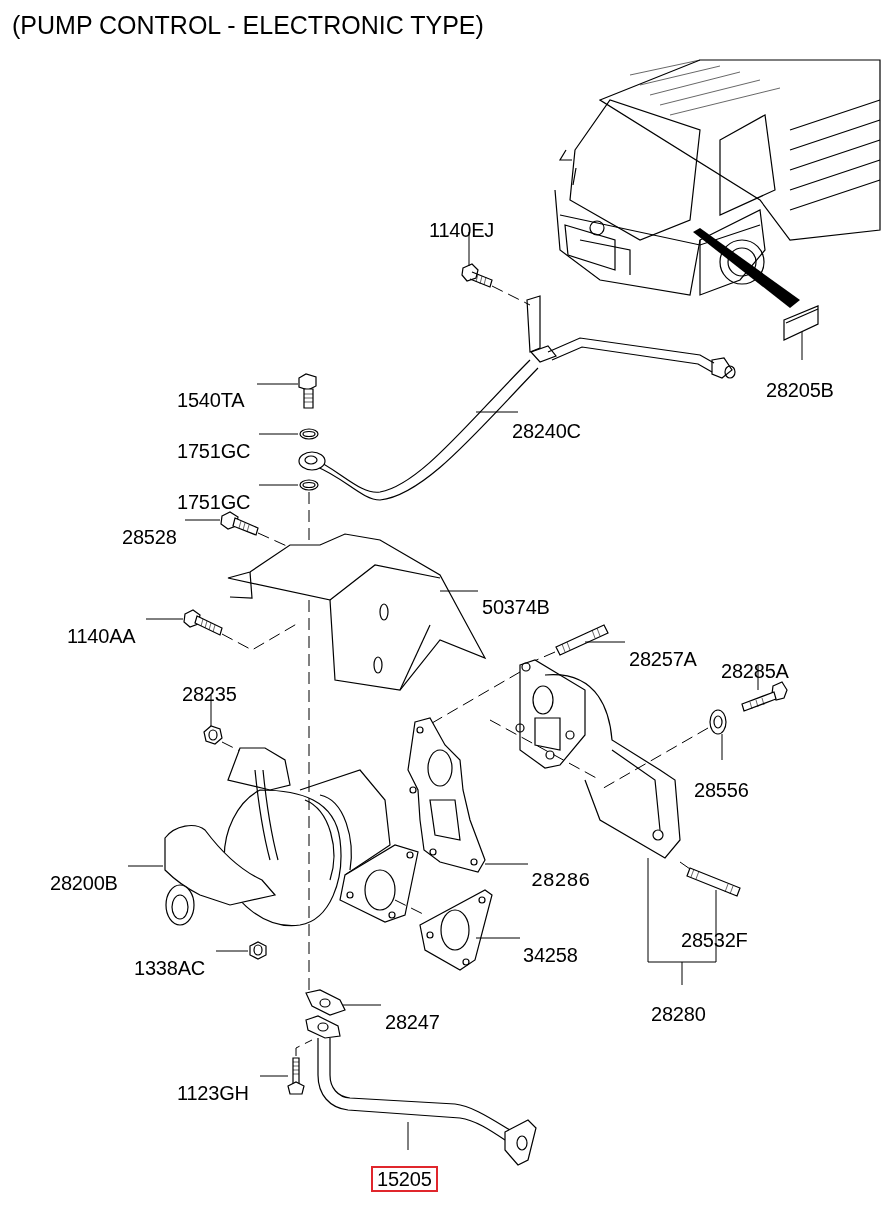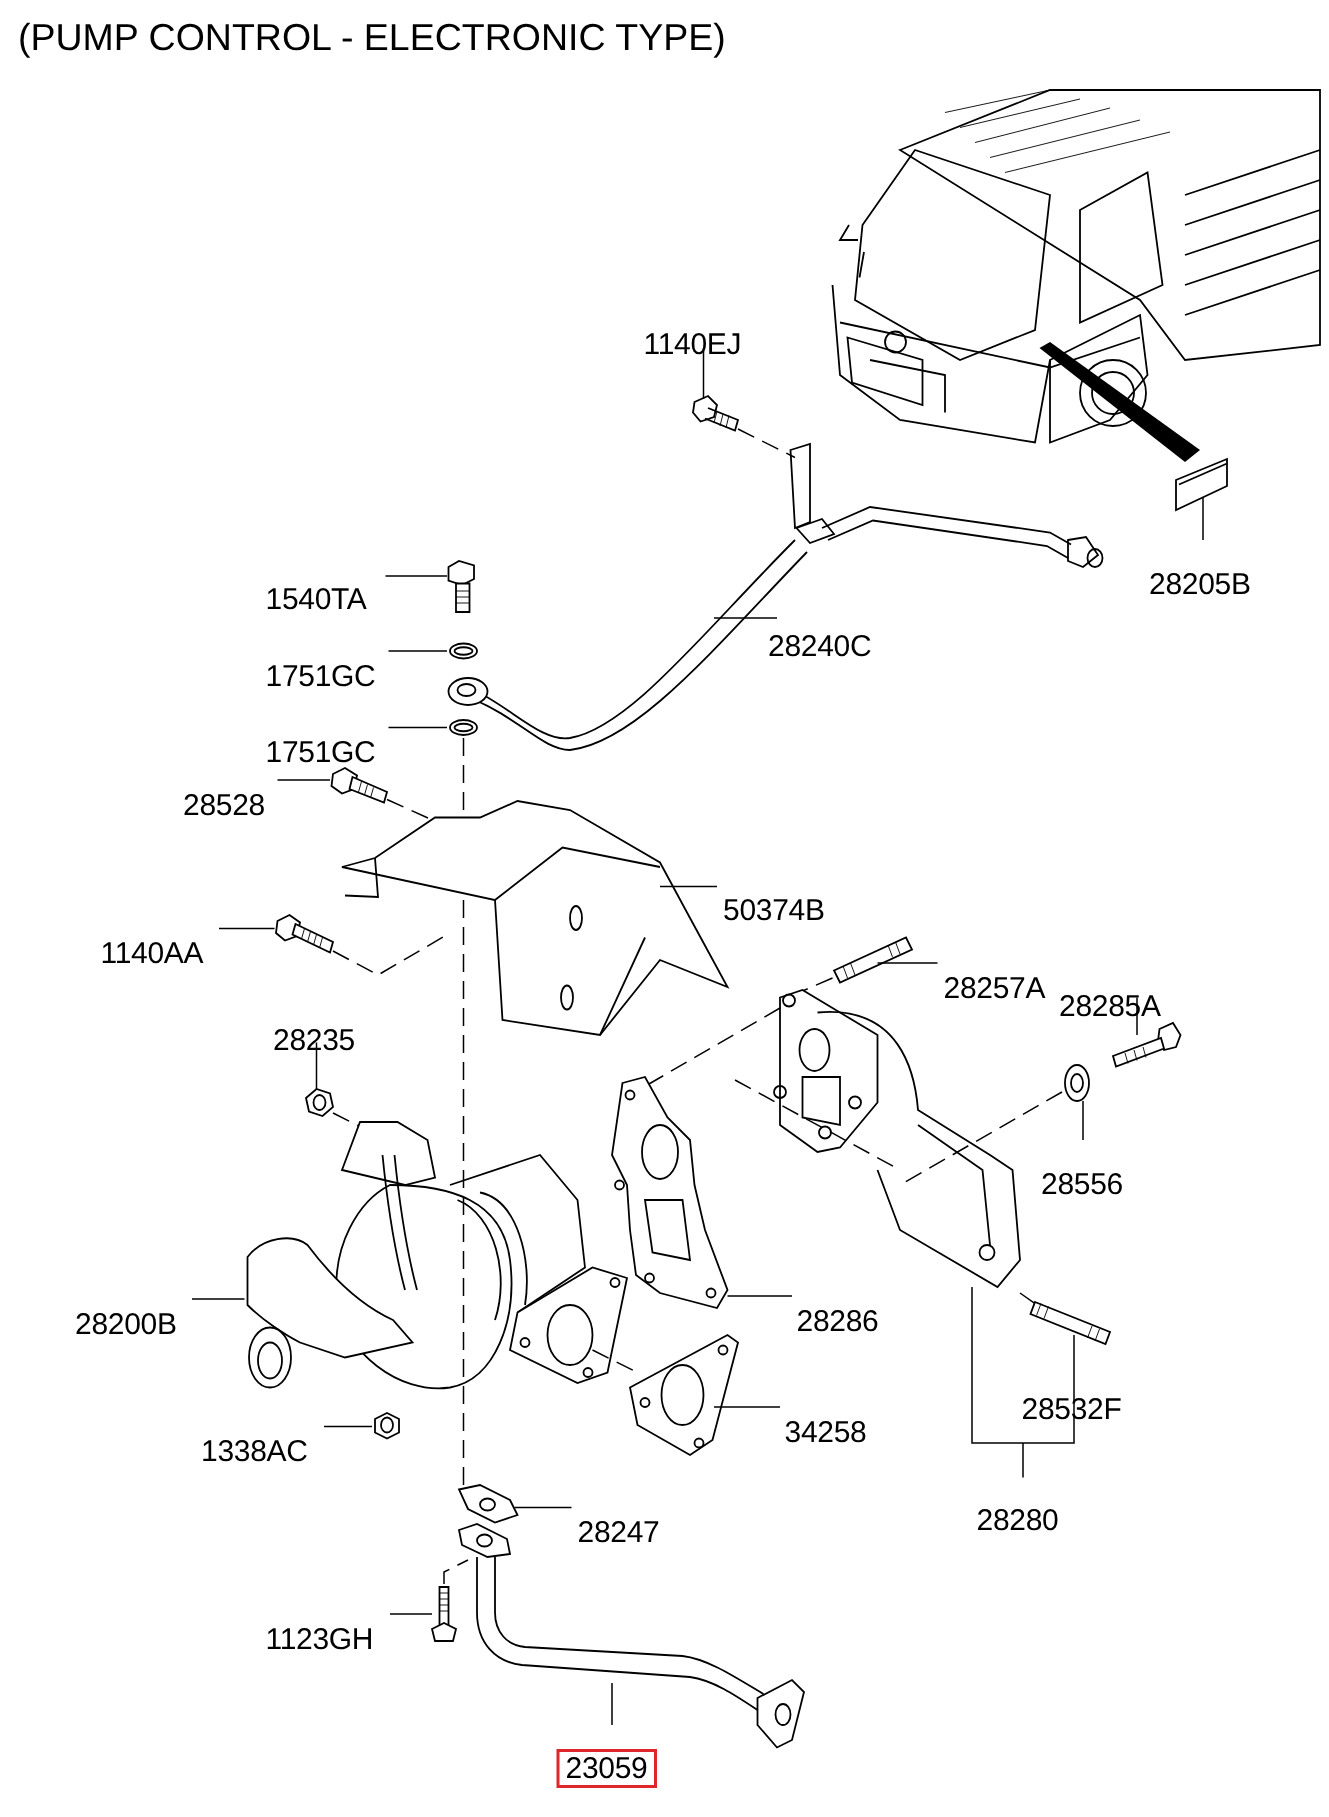--- a/index.html
+++ b/index.html
@@ -235,24 +235,24 @@
 <div class="lbl" style="left:429px;top:203px;">1140EJ</div>
 <div class="lbl" style="left:766px;top:363px;">28205B</div>
 <div class="lbl" style="left:177px;top:373px;">1540TA</div>
 <div class="lbl" style="left:512px;top:404px;">28240C</div>
 <div class="lbl" style="left:177px;top:424px;">1751GC</div>
 <div class="lbl" style="left:177px;top:475px;">1751GC</div>
 <div class="lbl" style="left:122px;top:510px;">28528</div>
 <div class="lbl" style="left:482px;top:580px;">50374B</div>
 <div class="lbl" style="left:67px;top:609px;">1140AA</div>
 <div class="lbl" style="left:629px;top:632px;text-align:right;">28257A</div>
-<div class="lbl" style="left:706px;top:644px;">28285A</div>
+<div class="lbl" style="left:721px;top:644px;">28285A</div>
 <div class="lbl" style="left:182px;top:667px;">28235</div>
 <div class="lbl" style="left:694px;top:763px;">28556</div>
 <div class="lbl" style="left:50px;top:856px;text-align:right;">28200B</div>
-<div class="lbl" style="left:531px;top:854px;">28286</div>
+<div class="lbl" style="left:531px;top:854px;font-family:Liberation Mono, monospace;">28286</div>
 <div class="lbl" style="left:681px;top:913px;">28532F</div>
 <div class="lbl" style="left:523px;top:928px;">34258</div>
 <div class="lbl" style="left:134px;top:941px;">1338AC</div>
 <div class="lbl" style="left:651px;top:987px;">28280</div>
 <div class="lbl" style="left:385px;top:995px;">28247</div>
 <div class="lbl" style="left:177px;top:1066px;">1123GH</div>
-<div class="lbl hl" style="left: 371px; top: 1150px; border-color: rgb(224, 38, 44);">23059</div>
+<div class="lbl hl" style="left: 371px; top: 1150px; border-color: rgb(224, 38, 44);">15205</div>
 
 </body></html>

